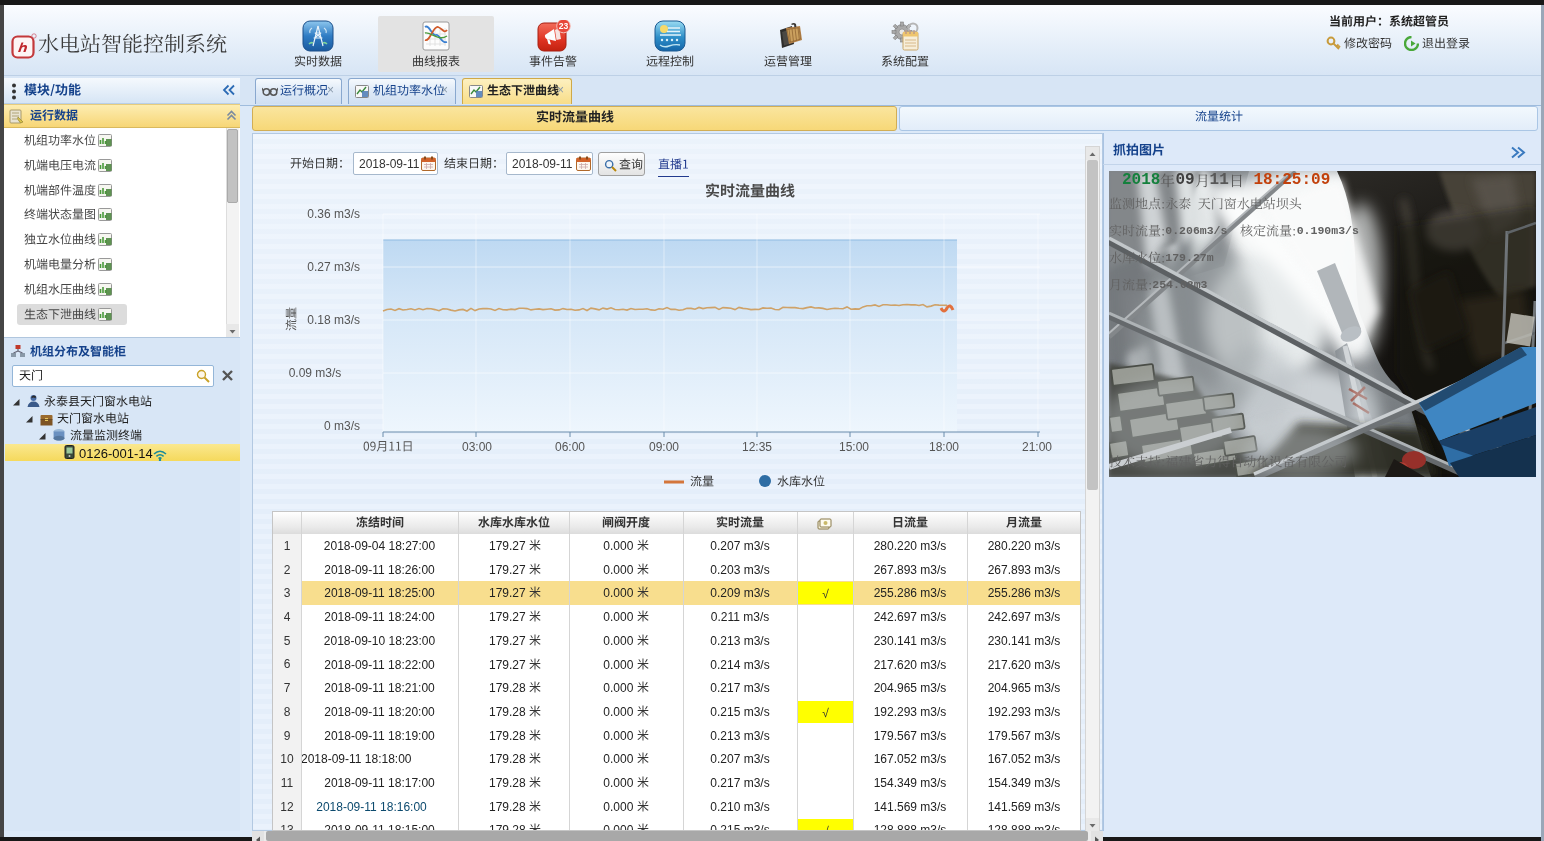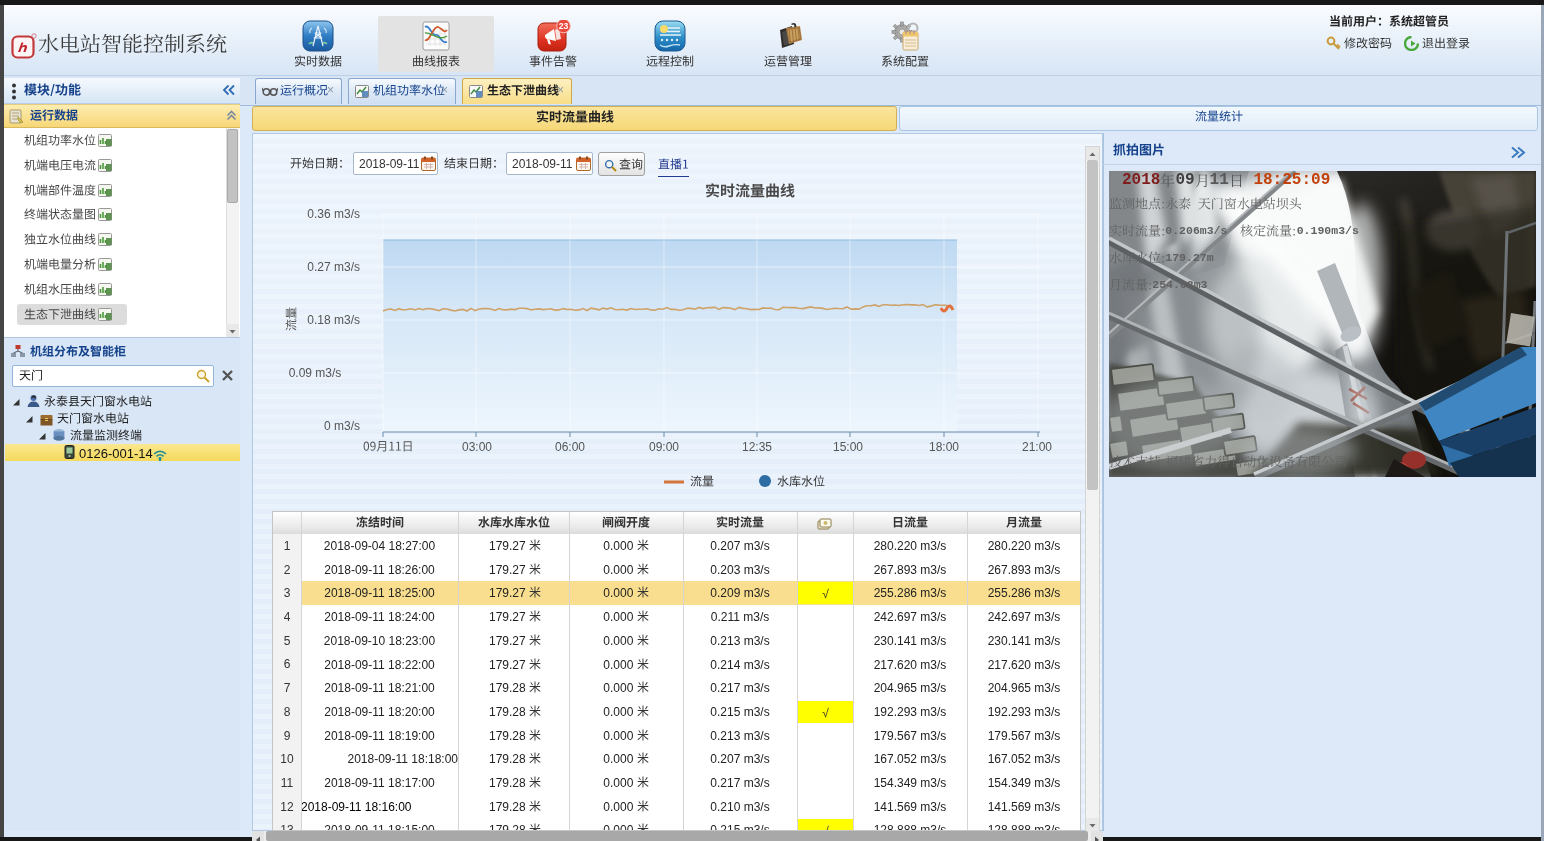--- a/index.html
+++ b/index.html
@@ -541,21 +541,21 @@
       <use href="#gs39" x="555"></use>
       <use href="#gs6708" x="1110"></use>
       <use href="#gs31" x="2110"></use>
       <use href="#gs31" x="2665"></use>
       <use href="#gs65e5" x="3220"></use>
     </svg></div>
 <div style="position:absolute;left:459px;top:440px;width:36px;text-align:center;font:12px 'Liberation Sans';color:#555">03:00</div>
 <div style="position:absolute;left:552px;top:440px;width:36px;text-align:center;font:12px 'Liberation Sans';color:#555">06:00</div>
 <div style="position:absolute;left:646px;top:440px;width:36px;text-align:center;font:12px 'Liberation Sans';color:#555">09:00</div>
 <div style="position:absolute;left:739px;top:440px;width:36px;text-align:center;font:12px 'Liberation Sans';color:#555">12:35</div>
-<div style="position:absolute;left:833px;top:440px;width:36px;text-align:left;font:12px 'Liberation Sans';color:#555">15:00</div>
+<div style="position:absolute;left:833px;top:440px;width:36px;text-align:right;font:12px 'Liberation Sans';color:#555">15:00</div>
 <div style="position:absolute;left:926px;top:440px;width:36px;text-align:center;font:12px 'Liberation Sans';color:#555">18:00</div>
 <div style="position:absolute;left:1019px;top:440px;width:36px;text-align:center;font:12px 'Liberation Sans';color:#555">21:00</div>
 <svg style="position:absolute;left:664px;top:477px" width="20" height="10" viewBox="0 0 20 10">
     <path d="M0 5 h20" stroke="#d4763b" stroke-width="3"></path>
   </svg>
 <div style="position:absolute;left:690px;top:475px;"><svg style="vertical-align:top" width="24.0" height="12" viewBox="0 -880 2000 1000" fill="#333">
       <use href="#gs6d41"></use>
       <use href="#gs91cf" x="1000"></use>
     </svg></div>
 <svg style="position:absolute;left:758px;top:474px" width="14" height="14" viewBox="0 0 14 14">
@@ -722,21 +722,21 @@
         <use href="#gs7c73"></use>
       </svg></div>
     <div style="font:12px 'Liberation Sans';color:#222;text-align:center;position:absolute;left:296px;top:217px;width:114px">0.000 <svg style="vertical-align:top" width="12.0" height="12" viewBox="0 -880 1000 1000" fill="#333">
         <use href="#gs7c73"></use>
       </svg></div>
     <div style="font:12px 'Liberation Sans';color:#222;text-align:center;position:absolute;left:410px;top:217px;width:114px">0.213 m3/s</div>
     <div style="font:12px 'Liberation Sans';color:#222;text-align:center;position:absolute;left:580px;top:217px;width:114px">179.567 m3/s</div>
     <div style="font:12px 'Liberation Sans';color:#222;text-align:center;position:absolute;left:694px;top:217px;width:114px">179.567 m3/s</div>
     <div style="position:absolute;left:0;top:235px;width:809px;height:24px;background:#fff;border-bottom:1px solid #e0e0e0"></div>
     <div style="position:absolute;left:0;top:235px;width:28px;height:24px;background:#f2f2f2;border-right:1px solid #c9c9c9;font:12px 'Liberation Sans';color:#333;text-align:center;line-height:24px">10</div>
-    <div style="font:12px 'Liberation Sans';color:#222;text-align:right;position:absolute;left:28px;top:240px;width:157px">2018-09-11 18:18:00</div>
+    <div style="font:12px 'Liberation Sans';color:#222;text-align:left;position:absolute;left:28px;top:240px;width:157px">2018-09-11 18:18:00</div>
     <div style="font:12px 'Liberation Sans';color:#222;text-align:center;position:absolute;left:185px;top:240px;width:114px">179.28 <svg style="vertical-align:top" width="12.0" height="12" viewBox="0 -880 1000 1000" fill="#333">
         <use href="#gs7c73"></use>
       </svg></div>
     <div style="font:12px 'Liberation Sans';color:#222;text-align:center;position:absolute;left:296px;top:240px;width:114px">0.000 <svg style="vertical-align:top" width="12.0" height="12" viewBox="0 -880 1000 1000" fill="#333">
         <use href="#gs7c73"></use>
       </svg></div>
     <div style="font:12px 'Liberation Sans';color:#222;text-align:center;position:absolute;left:410px;top:240px;width:114px">0.207 m3/s</div>
     <div style="font:12px 'Liberation Sans';color:#222;text-align:center;position:absolute;left:580px;top:240px;width:114px">167.052 m3/s</div>
     <div style="font:12px 'Liberation Sans';color:#222;text-align:center;position:absolute;left:694px;top:240px;width:114px">167.052 m3/s</div>
     <div style="position:absolute;left:0;top:259px;width:809px;height:24px;background:#fff;border-bottom:1px solid #e0e0e0"></div>
@@ -746,21 +746,21 @@
         <use href="#gs7c73"></use>
       </svg></div>
     <div style="font:12px 'Liberation Sans';color:#222;text-align:center;position:absolute;left:296px;top:264px;width:114px">0.000 <svg style="vertical-align:top" width="12.0" height="12" viewBox="0 -880 1000 1000" fill="#333">
         <use href="#gs7c73"></use>
       </svg></div>
     <div style="font:12px 'Liberation Sans';color:#222;text-align:center;position:absolute;left:410px;top:264px;width:114px">0.217 m3/s</div>
     <div style="font:12px 'Liberation Sans';color:#222;text-align:center;position:absolute;left:580px;top:264px;width:114px">154.349 m3/s</div>
     <div style="font:12px 'Liberation Sans';color:#222;text-align:center;position:absolute;left:694px;top:264px;width:114px">154.349 m3/s</div>
     <div style="position:absolute;left:0;top:283px;width:809px;height:24px;background:#fff;border-bottom:1px solid #e0e0e0"></div>
     <div style="position:absolute;left:0;top:283px;width:28px;height:24px;background:#f2f2f2;border-right:1px solid #c9c9c9;font:12px 'Liberation Sans';color:#333;text-align:center;line-height:24px">12</div>
-    <div style="font:12px 'Liberation Sans';color:#000000;text-align:left;position:absolute;left:28px;top:288px;width:157px">2018-09-11 18:16:00</div>
+    <div style="font:12px 'Liberation Sans';color:#0c4a6e;text-align:center;position:absolute;left:20px;top:288px;width:157px">2018-09-11 18:16:00</div>
     <div style="font:12px 'Liberation Sans';color:#222;text-align:center;position:absolute;left:185px;top:288px;width:114px">179.28 <svg style="vertical-align:top" width="12.0" height="12" viewBox="0 -880 1000 1000" fill="#333">
         <use href="#gs7c73"></use>
       </svg></div>
     <div style="font:12px 'Liberation Sans';color:#222;text-align:center;position:absolute;left:296px;top:288px;width:114px">0.000 <svg style="vertical-align:top" width="12.0" height="12" viewBox="0 -880 1000 1000" fill="#333">
         <use href="#gs7c73"></use>
       </svg></div>
     <div style="font:12px 'Liberation Sans';color:#222;text-align:center;position:absolute;left:410px;top:288px;width:114px">0.210 m3/s</div>
     <div style="font:12px 'Liberation Sans';color:#222;text-align:center;position:absolute;left:580px;top:288px;width:114px">141.569 m3/s</div>
     <div style="font:12px 'Liberation Sans';color:#222;text-align:center;position:absolute;left:694px;top:288px;width:114px">141.569 m3/s</div>
     <div style="position:absolute;left:0;top:306px;width:809px;height:24px;background:#fff;border-bottom:1px solid #e0e0e0"></div>
@@ -903,21 +903,21 @@
     <path d="M310 232 L412 176 L418 184 L316 240 Z" fill="#1c3c5c" opacity=".8"></path>
     <path d="M330 270 L427 236 L427 264 L341 292 Z" fill="#1a3f66"></path>
     <path d="M333 274 L377 289 L340 295 Z" fill="#2f6ea6"></path>
     <path d="M341 292 L427 264 L427 306 L350 306 Z" fill="#14314e"></path>
     <rect x="402" y="142" width="24" height="30" fill="#bdbcb4" transform="rotate(9 402 142)" opacity=".85"></rect>
     <ellipse cx="305" cy="289" rx="12" ry="9" fill="#96302a"></ellipse>
     <ellipse cx="291" cy="297" rx="8" ry="6" fill="#b23f35"></ellipse>
     <path d="M276 306 L285 288 L316 306 Z" fill="#1c1916"></path>
     <ellipse cx="190" cy="280" rx="58" ry="26" fill="#bcc2c6" opacity=".5" filter="url(#b8)"></ellipse>
   </svg>
-<div style="position:absolute;left:1122px;top:173px;white-space:nowrap"><span style="font:bold 16px 'Liberation Mono';color:#7f1d1d;vertical-align:top;line-height:15px">2018</span><svg style="vertical-align:top" width="15.0" height="15" viewBox="0 -880 1000 1000" fill="#585858">
+<div style="position:absolute;left:1122px;top:173px;white-space:nowrap"><span style="font:bold 16px 'Liberation Mono';color:#15803d;vertical-align:top;line-height:15px">2018</span><svg style="vertical-align:top" width="15.0" height="15" viewBox="0 -880 1000 1000" fill="#585858">
       <use href="#gr5e74"></use>
     </svg><span style="font:bold 16px 'Liberation Mono';color:#404040;vertical-align:top;line-height:15px">09</span><svg style="vertical-align:top" width="15.0" height="15" viewBox="0 -880 1000 1000" fill="#585858">
       <use href="#gr6708"></use>
     </svg><span style="font:bold 16px 'Liberation Mono';color:#585858;vertical-align:top;line-height:15px">11</span><svg style="vertical-align:top" width="15.0" height="15" viewBox="0 -880 1000 1000" fill="#585858">
       <use href="#gr65e5"></use>
     </svg><span style="font:bold 16px 'Liberation Mono';color:#c2410c;vertical-align:top;line-height:15px">&nbsp;18:25:09</span></div>
 <div style="position:absolute;left:1109px;top:197px;white-space:nowrap"><svg style="vertical-align:top" width="192.8" height="13" viewBox="0 -880 14827 1000" fill="#616161">
       <use href="#gr76d1"></use>
       <use href="#gr6d4b" x="1000"></use>
       <use href="#gr5730" x="2000"></use>

